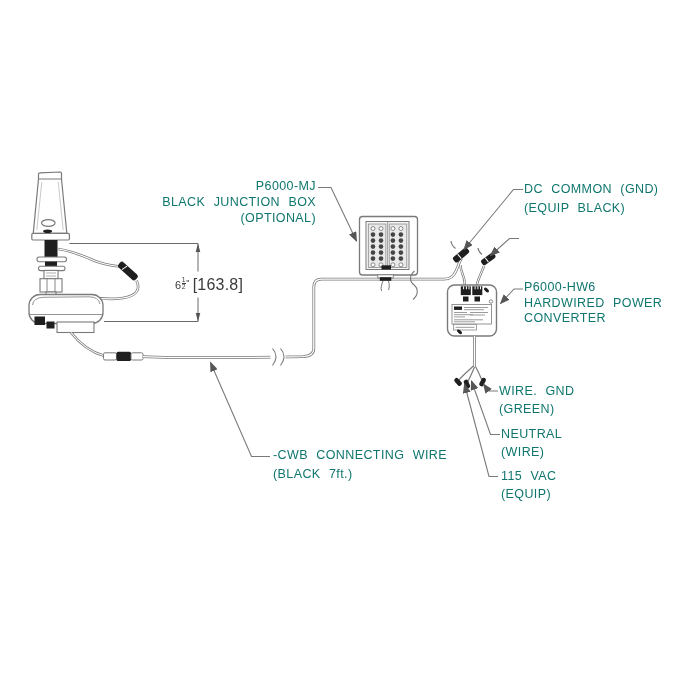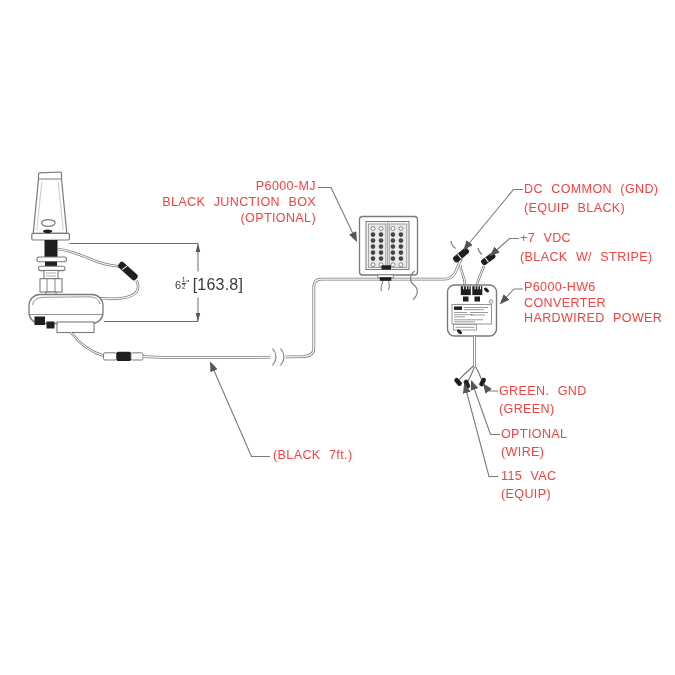--- a/index.html
+++ b/index.html
@@ -1,19 +1,19 @@
 <!DOCTYPE html>
 <html><head>
 <meta charset="utf-8">
 <style>
   html,body{margin:0;padding:0;background:#fff;}
   #page{position:relative;width:675px;height:675px;background:#ffffff;overflow:hidden;
         font-family:"Liberation Sans",sans-serif;}
   svg{position:absolute;left:0;top:0;}
-  .lbl{position:absolute;color:#ef4444;font-size:12.5px;letter-spacing:.4px;word-spacing:4.5px;
+  .lbl{position:absolute;color:#0f766e;font-size:12.5px;letter-spacing:.4px;word-spacing:4.5px;
        white-space:nowrap;line-height:19px;}
   .lbl div{white-space:nowrap;}
   .ra{text-align:right;}
   .lh16 div{line-height:16px;}
   .lh155 div{line-height:15.5px;}
   .lh18 div{line-height:18px;}
   .dim{position:absolute;color:#3b3b3b;font-size:11px;letter-spacing:.2px;display:flex;
        align-items:center;white-space:nowrap;}
   .frac{display:inline-flex;flex-direction:column;text-align:center;font-size:6.8px;
         line-height:6.2px;margin:0 .5px 3px .5px;}
@@ -221,47 +221,44 @@
   <div>P6000-MJ</div>
   <div>BLACK JUNCTION BOX</div>
   <div>(OPTIONAL)</div>
 </div>
 
 <div class="lbl" style="left:524px;top:180px;">
   <div>DC COMMON (GND)</div>
   <div>(EQUIP BLACK)</div>
 </div>
 
-<div class="lbl" style="left:520px;top:229px;">
-  <div>+7 VDC</div>
-  <div>(BLACK W/ STRIPE)</div>
-</div>
 
 <div class="lbl lh155" style="left:524px;top:280px;">
   <div>P6000-HW6</div>
+  <div>HARDWIRED POWER</div>
   <div>CONVERTER</div>
-  <div>HARDWIRED POWER</div>
 </div>
 
 <div class="lbl lh18" style="left:499px;top:382px;">
-  <div>GREEN. GND</div>
+  <div>WIRE. GND</div>
   <div>(GREEN)</div>
 </div>
 
 <div class="lbl lh18" style="left:501px;top:425px;">
-  <div>OPTIONAL</div>
+  <div>NEUTRAL</div>
   <div>(WIRE)</div>
 </div>
 
 <div class="lbl lh18" style="left:501px;top:467px;">
   <div>115 VAC</div>
   <div>(EQUIP)</div>
 </div>
 
 <div class="lbl" style="left:273px;top:446px;">
+  <div>-CWB CONNECTING WIRE</div>
   <div>(BLACK 7ft.)</div>
 </div>
 
 <div class="dim" style="left:175px;top:276px;">
   <span>6</span>
       <span class="frac">
         <span>1</span>
         <span>2</span>
       </span>
       <span class="unit">"</span>

